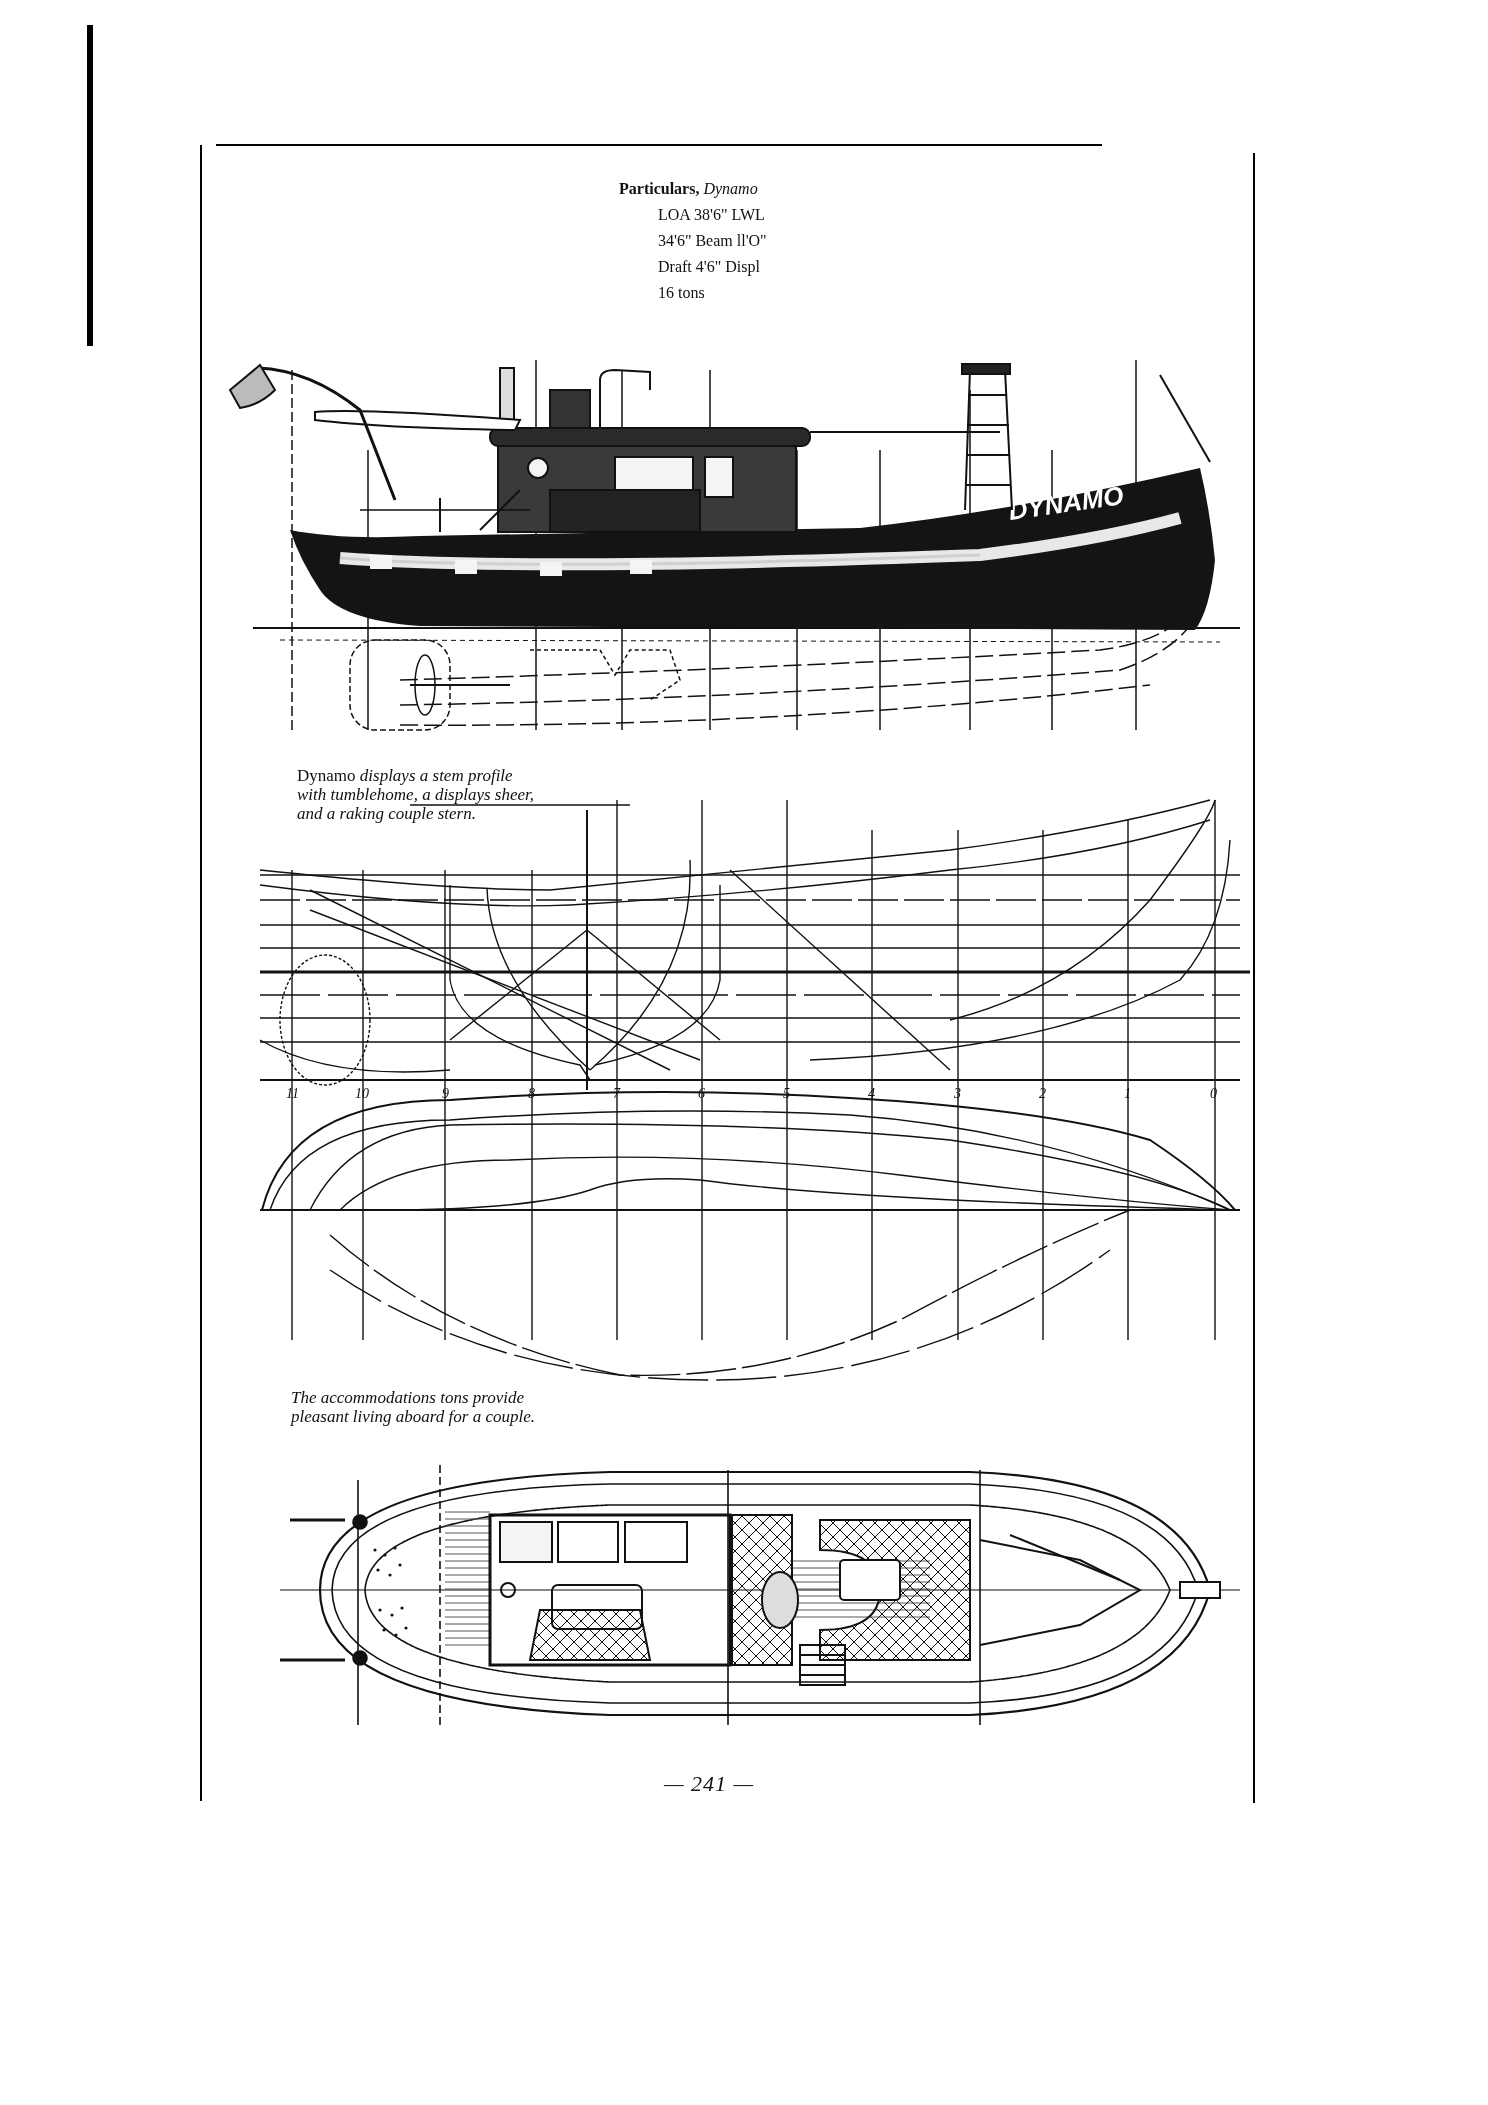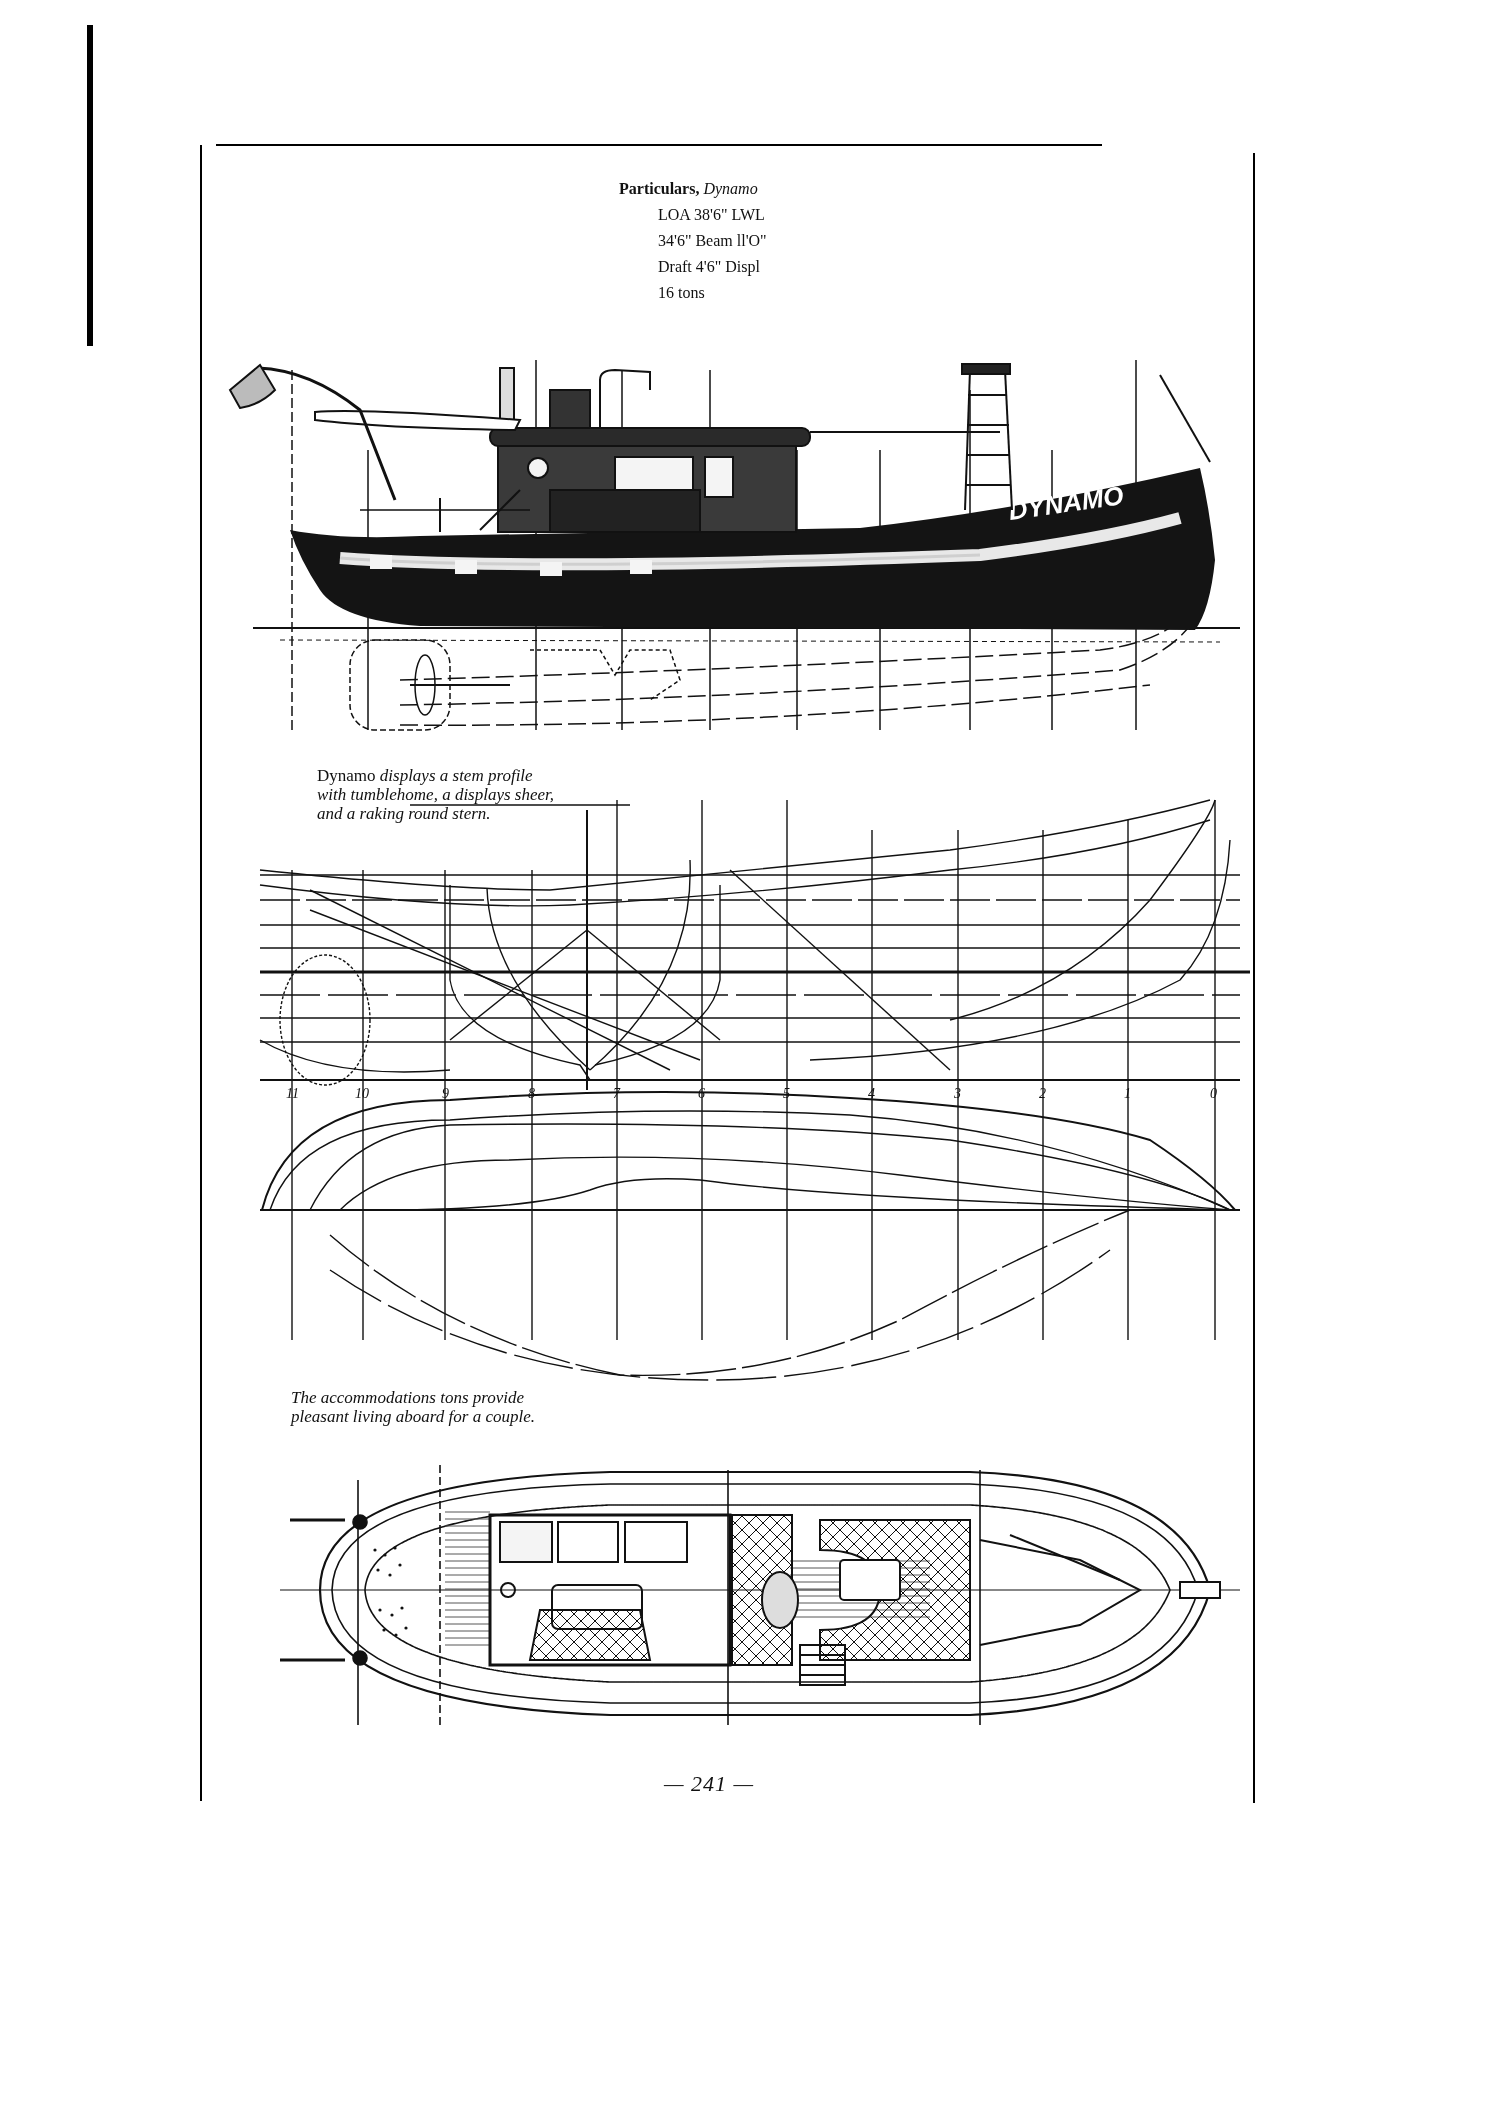--- a/index.html
+++ b/index.html
@@ -9,21 +9,21 @@
     .left-rule-2 { left: 200px; top: 145px; width: 2px; height: 1656px; background: #000; }
     .top-rule { left: 216px; top: 144px; width: 886px; height: 2px; background: #000; }
     .right-rule { left: 1253px; top: 153px; width: 2px; height: 1650px; background: #000; }
 
     .particulars { left: 619px; top: 176px; font-size: 16px; line-height: 26px; }
     .particulars .title { font-weight: bold; }
     .particulars .title i { font-weight: normal; font-style: italic; }
     .particulars .spec { padding-left: 39px; }
 
     .caption { font-size: 17px; line-height: 19px; }
-    .caption-1 { left: 297px; top: 766px; margin-left: 20px; }
+    .caption-1 { left: 297px; top: 766px; }
     .caption-2 { left: 291px; top: 1388px; font-style: italic; }
     .caption .italic { font-style: italic; }
 
     .page-number { left: 664px; top: 1771px; font-size: 22px; font-style: italic; letter-spacing: 1px; }
 
     svg.drawing { position: absolute; overflow: visible; }
   </style>
 </head>
 <body>
 
@@ -116,21 +116,21 @@
     <line x1="260" y1="180" x2="300" y2="140"></line>
   </g>
 </svg>
 
 <div class="abs caption caption-1">
   <div>
     <span>Dynamo</span>
     <span class="italic">displays a stem profile</span>
   </div>
   <div class="italic">with tumblehome, a displays sheer,</div>
-  <div class="italic">and a raking round stern.</div>
+  <div class="italic">and a raking couple stern.</div>
 </div>
 
 <svg class="drawing" style="left:250px; top:780px;" width="1000" height="600" viewBox="0 0 1000 600">
   <g stroke="#111" fill="none" stroke-width="1.4">
 
     <line x1="10" y1="95" x2="990" y2="95"></line>
     <line x1="10" y1="120" x2="990" y2="120" stroke-dasharray="40 6"></line>
     <line x1="10" y1="145" x2="990" y2="145"></line>
     <line x1="10" y1="168" x2="990" y2="168"></line>
     <line x1="10" y1="192" x2="1000" y2="192" stroke-width="3"></line>

